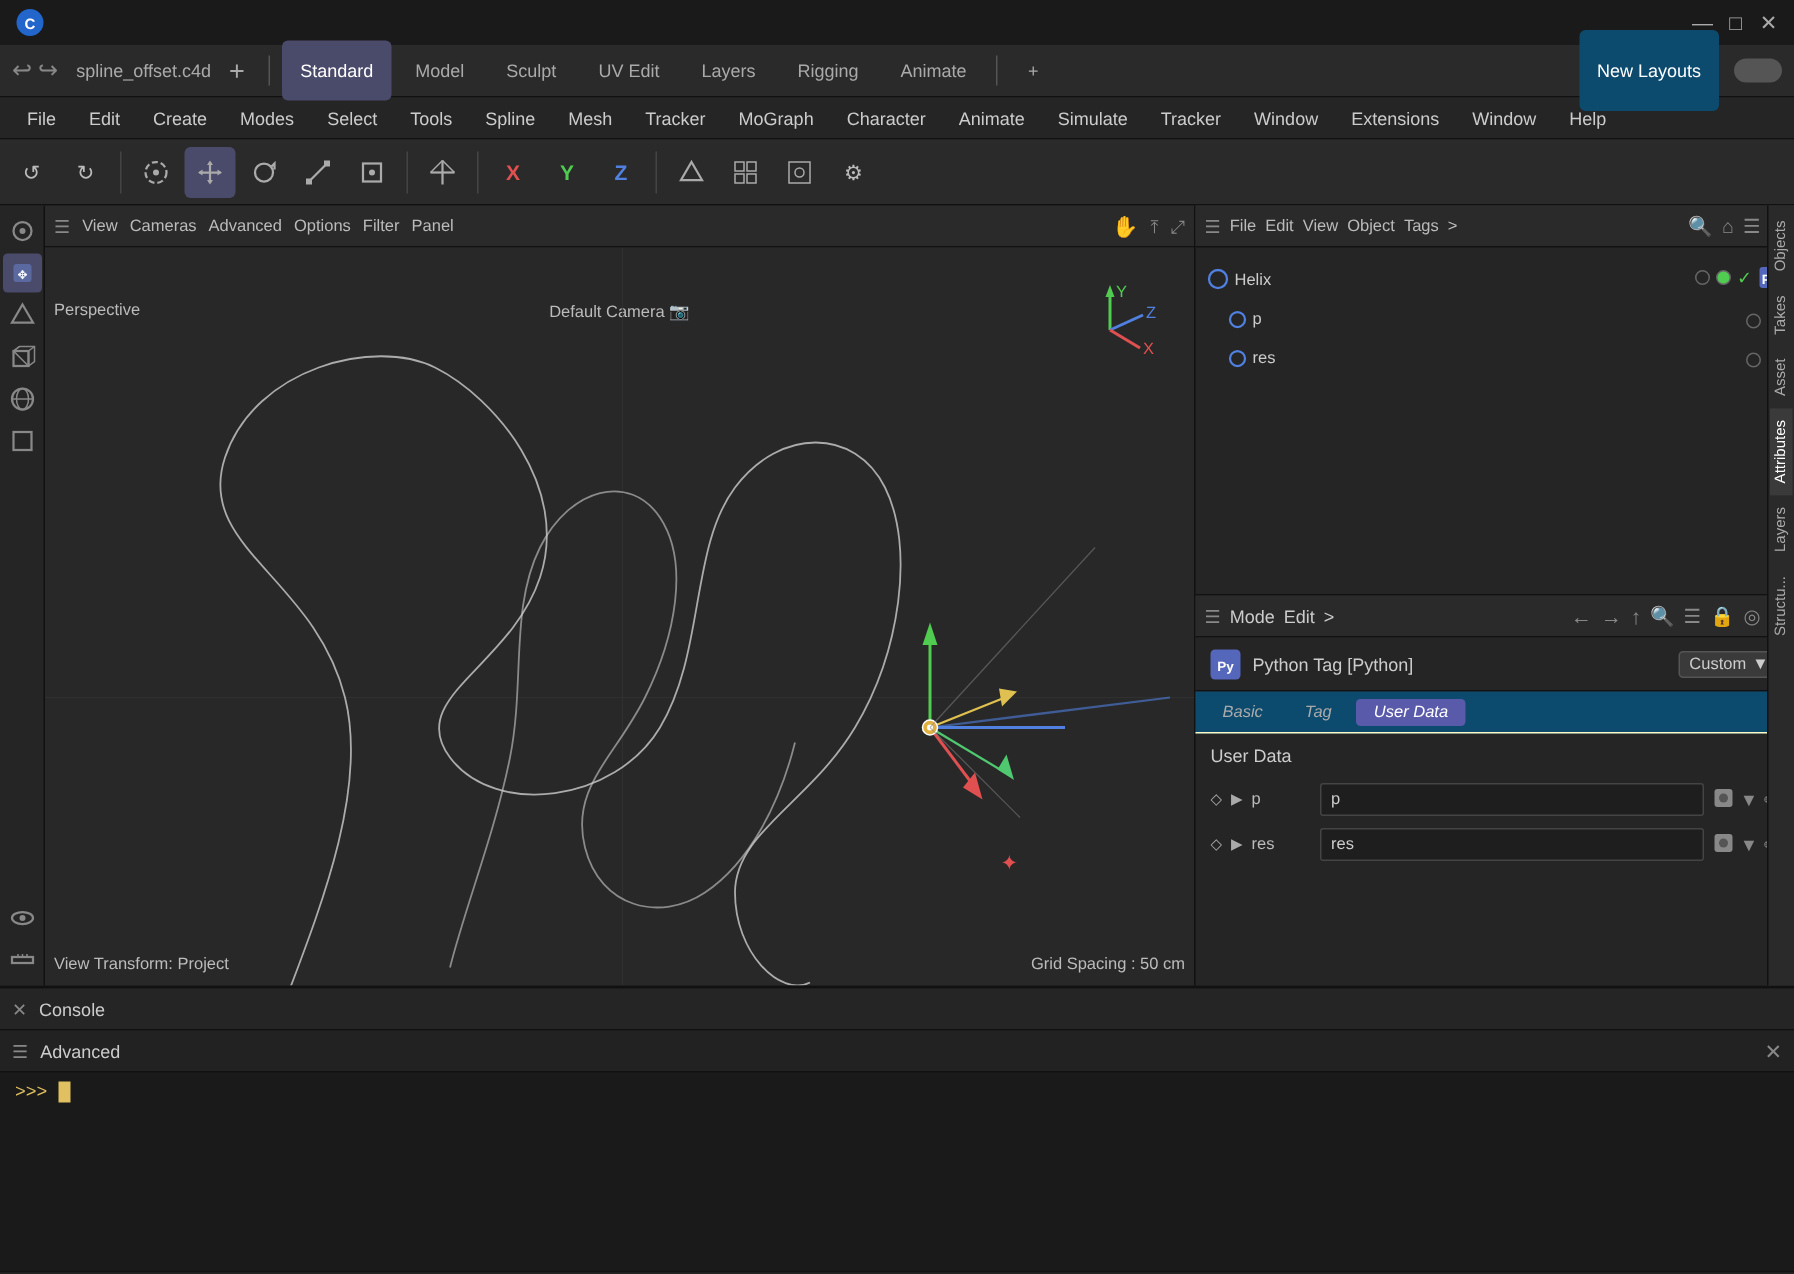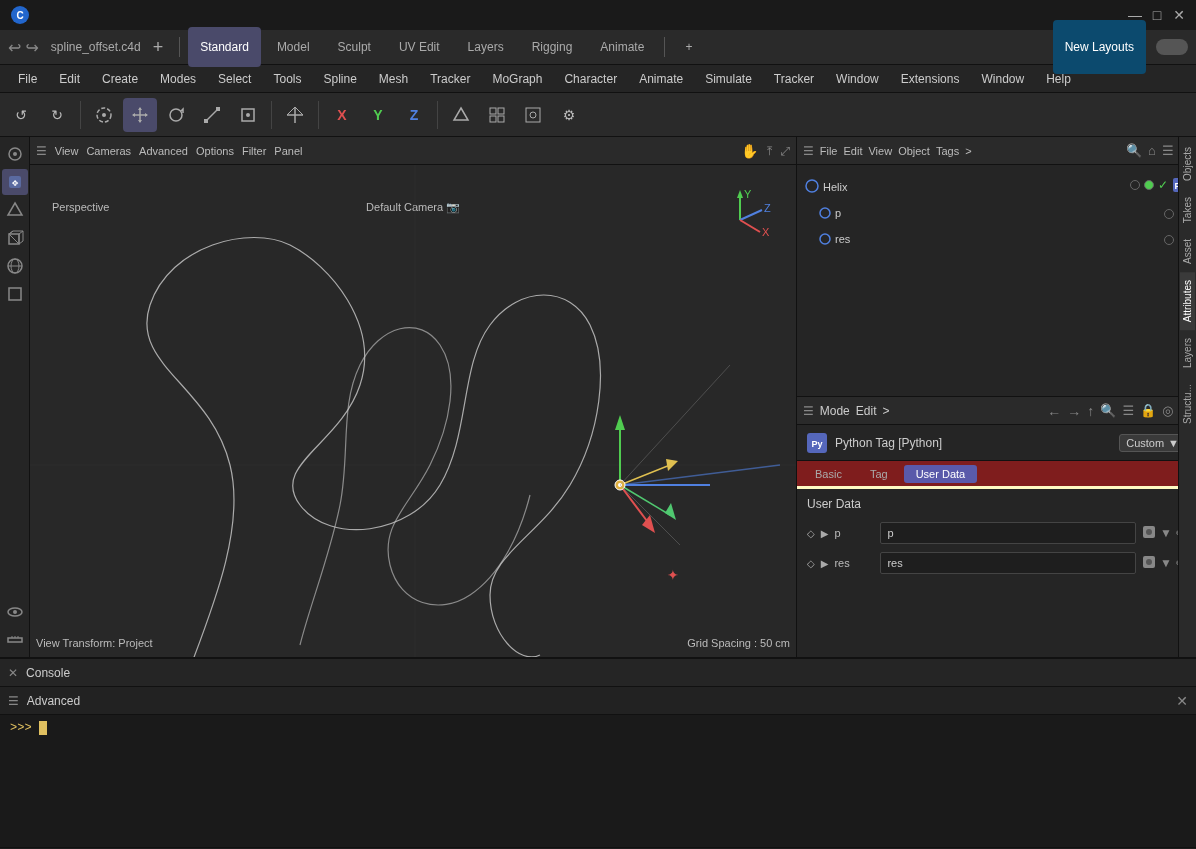--- a/index.html
+++ b/index.html
@@ -155,21 +155,21 @@
     
     #viewport-canvas {
       position: absolute;
       top: 28px; left: 0; right: 0; bottom: 0;
       background: #282828;
     }
 
     
     #perspective-label {
       position: absolute;
-      top: 36px; left: 22px;
+      top: 36px; left: 6px;
       color: #bbb; font-size: 11px;
     }
     #camera-label {
       position: absolute;
       top: 36px;
       left: 50%;
       transform: translateX(-50%);
       color: #bbb; font-size: 11px;
       white-space: nowrap;
     }
@@ -275,26 +275,27 @@
       border: 1px solid #555;
       color: #ccc;
       font-size: 11px;
       padding: 2px 6px;
       border-radius: 3px;
       display: flex; align-items: center; gap: 4px;
       cursor: pointer;
     }
     #attr-tabs {
       height: 28px;
-      background: #7f1d1d;
+      background: #0c4a6e;
       display: flex;
       align-items: center;
       padding: 0 6px;
       gap: 4px;
-      border-bottom: 3px solid #fef9c3;
+      border-bottom: 1px solid #fef9c3;
+      font-style: italic;
     }
     .attr-tab {
       padding: 3px 12px;
       border-radius: 3px;
       font-size: 11px;
       cursor: pointer;
       color: #aaa;
     }
     .attr-tab.active { background: #5a5aaa; color: #fff; }
     #user-data-section {

